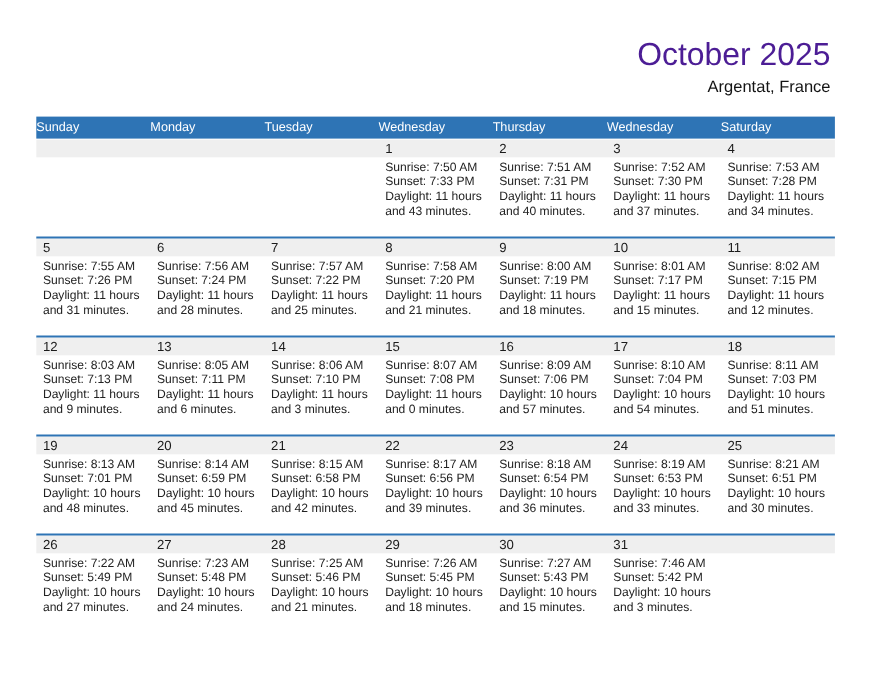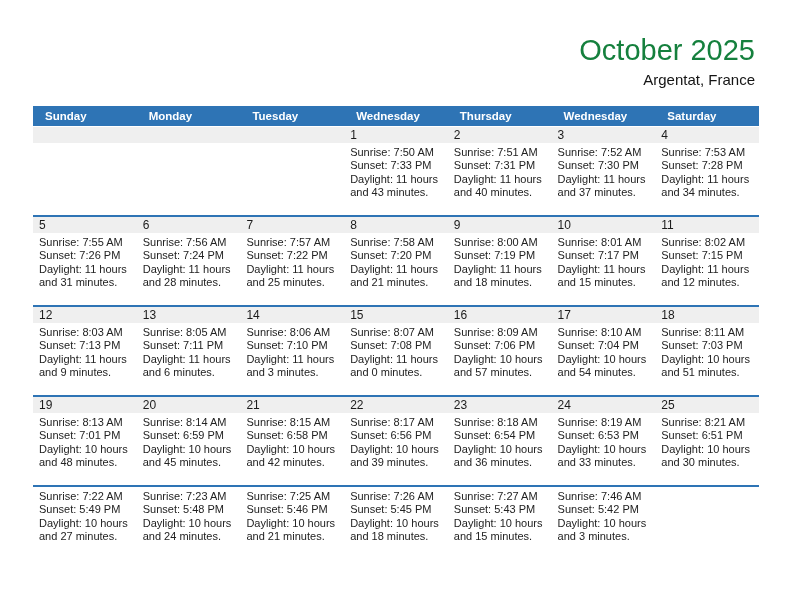--- a/index.html
+++ b/index.html
@@ -8,27 +8,27 @@
 
   
   .logo{position:absolute;left:36px;top:40px;line-height:1;}
   .logo-top{display:flex;align-items:flex-end;}
   .logo-general{font-size:23px;color:#1c1c1c;letter-spacing:.2px;}
   .logo-tri{margin-left:1px;margin-bottom:1px;}
   .logo-blue{font-size:23px;color:var(--logo-blue);margin-left:53px;margin-top:-4px;}
 
   
   .titleblock{position:absolute;right:37px;top:34px;text-align:right;}
-  .title{font-size:29px;color:#15803d;}
+  .title{font-size:29px;color:#4c1d95;}
   .subtitle{font-size:15px;color:#141414;margin-top:4px;}
 
   
   .calendar{position:absolute;left:33px;top:106px;width:726px;}
   .weekday-row{display:grid;grid-template-columns:repeat(7,1fr);background:var(--accent);height:20px;align-items:center;margin-bottom:1px;}
-  .wd{color:#ffffff;font-size:11.5px;padding-left:12px;white-space:nowrap;overflow:hidden;font-weight:bold;}
+  .wd{color:#ffffff;font-size:11.5px;padding-left:0;white-space:nowrap;overflow:hidden;}
 
   .week{border-top:2px solid var(--accent);}
   .week:first-child{border-top:none;}
   .band{display:grid;grid-template-columns:repeat(7,1fr);background:var(--band);height:16px;align-items:center;}
   .dnum{font-size:12px;color:#1b1b1b;padding-left:6px;}
   .wbody{display:grid;grid-template-columns:repeat(7,1fr);height:72px;}
   .cell{padding:3px 2px 12px 6px;}
   .ln{font-size:11px;line-height:13.4px;color:#222222;white-space:nowrap;}
 </style>
 </head>
@@ -252,20 +252,29 @@
             </div>
             <div class="cell">
               <div class="ln">Sunrise: 8:21 AM</div>
               <div class="ln">Sunset: 6:51 PM</div>
               <div class="ln">Daylight: 10 hours</div>
               <div class="ln">and 30 minutes.</div>
             </div>
           </div>
         </div>
         <div class="week">
+          <div class="band">
+            <div class="dnum">26</div>
+            <div class="dnum">27</div>
+            <div class="dnum">28</div>
+            <div class="dnum">29</div>
+            <div class="dnum">30</div>
+            <div class="dnum">31</div>
+            <div class="dnum"></div>
+          </div>
           <div class="wbody">
             <div class="cell">
               <div class="ln">Sunrise: 7:22 AM</div>
               <div class="ln">Sunset: 5:49 PM</div>
               <div class="ln">Daylight: 10 hours</div>
               <div class="ln">and 27 minutes.</div>
             </div>
             <div class="cell">
               <div class="ln">Sunrise: 7:23 AM</div>
               <div class="ln">Sunset: 5:48 PM</div>

